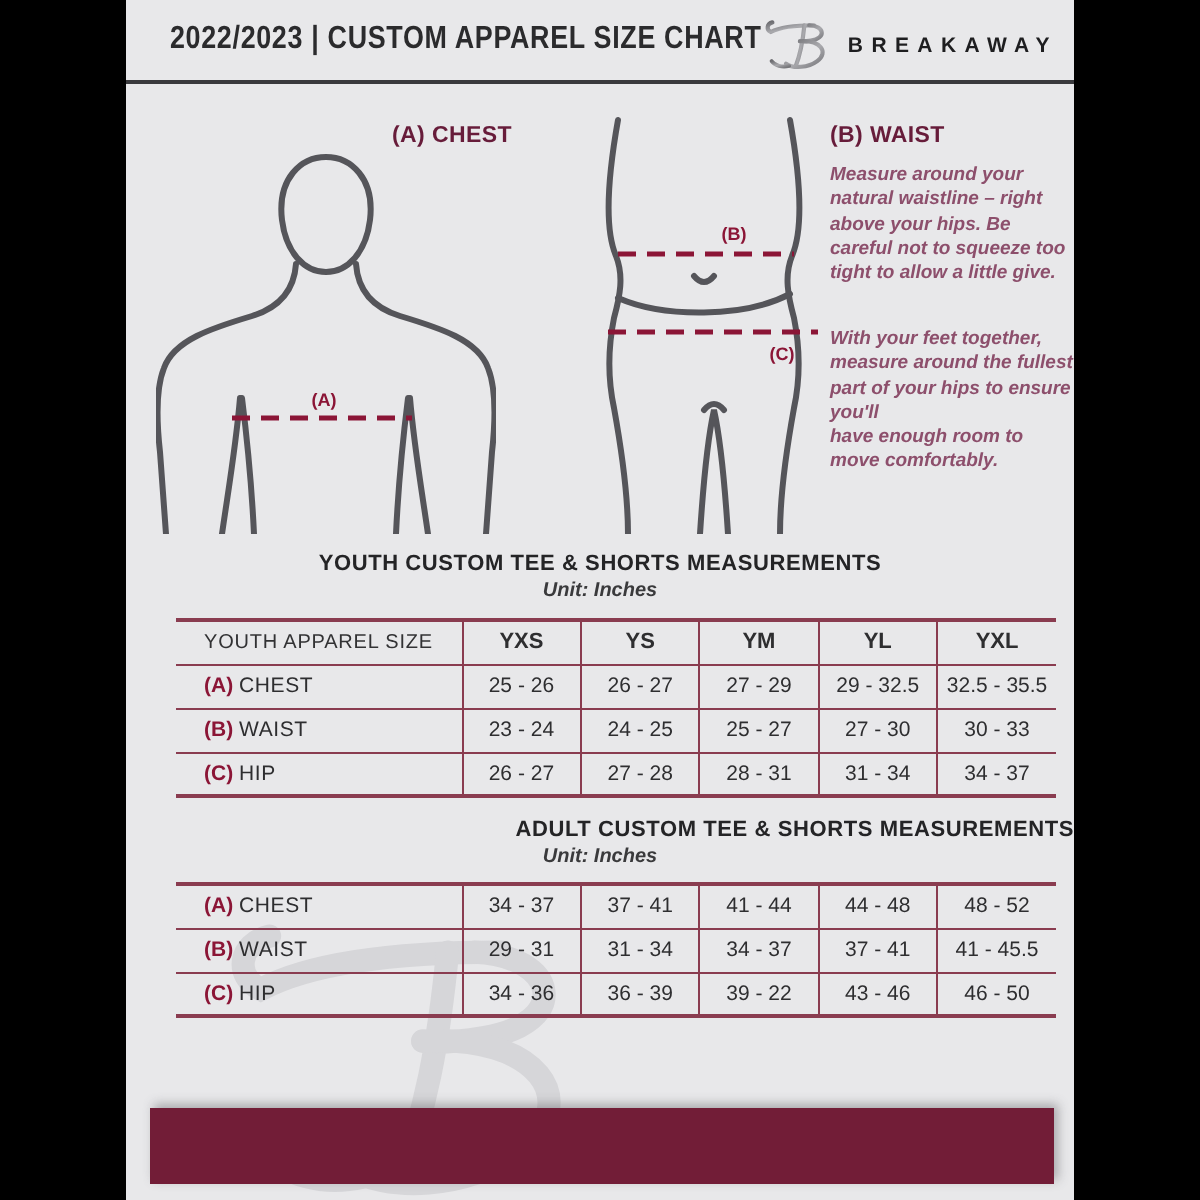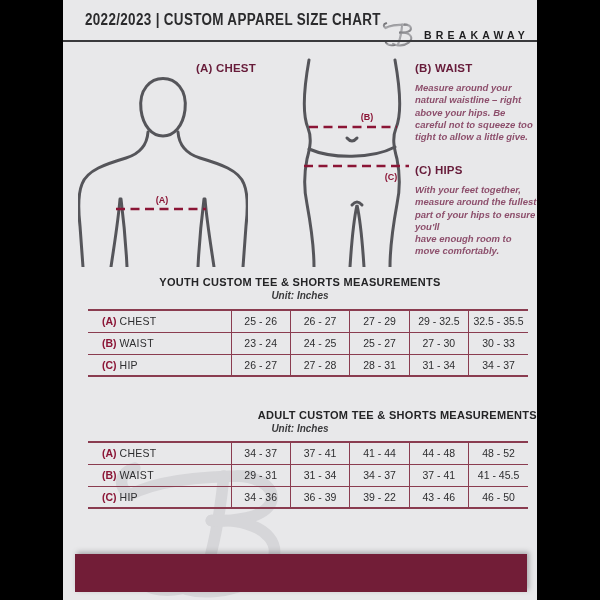--- a/index.html
+++ b/index.html
@@ -4,21 +4,21 @@
 <style>
   * { margin:0; padding:0; box-sizing:border-box; }
   html,body { width:600px; height:600px; background:#000; font-family:"Liberation Sans", sans-serif; }
   .canvas { position:relative; width:600px; height:600px; background:#000; overflow:hidden; }
   .content { position:absolute; left:63px; top:0; width:474px; height:600px; background:#e8e8ea; }
 
   
   .hdr { position:absolute; left:0; top:0; width:474px; height:40px; }
   .hdr-title { position:absolute; left:22px; top:11px; font-size:16px; font-weight:bold;
     color:#2b2b2d; letter-spacing:.4px; transform:scaleX(.84); transform-origin:left center; white-space:nowrap; }
-  .brand { position:absolute; right:8px; top:16px; display:flex; align-items:center; gap:7px; }
+  .brand { position:absolute; right:8px; top:4px; display:flex; align-items:center; gap:7px; }
   .brand-name { font-size:10.5px; font-weight:bold; letter-spacing:4.2px; color:#1e1e20; margin-top:6px; }
   .hdr-rule { position:absolute; left:0; top:40px; width:474px; height:2px; background:#3a3a3d; }
 
   .logo-svg { width:36px; height:32px; }
 
   
   .diagram-svg { position:absolute; }
   .torso { left:15px; top:58px; }
   .lowerbody { left:224px; top:58px; }
   .inst { position:absolute; width:118px; }
@@ -126,29 +126,36 @@
       </svg>
 
       <div class="inst inst-a">
         <h3>(A) CHEST</h3>
       </div>
       <div class="inst inst-b">
         <h3>(B) WAIST</h3>
         <p>Measure around your natural waistline – right above your hips. Be careful not to squeeze too tight to allow a little give.</p>
       </div>
       <div class="inst inst-c">
-        <h3>(C) HIPS</h3>
         <p>With your feet together, measure around the fullest part of your hips to ensure you'll
 have enough room to move comfortably.</p>
       </div>
 
       <div class="sec-title yt-title">YOUTH CUSTOM TEE &amp; SHORTS MEASUREMENTS</div>
       <div class="sec-unit yt-unit">Unit: Inches</div>
       <table class="size yt-table">
         <tbody>
+            <tr>
+          <th class="c0">YOUTH APPAREL SIZE</th>
+          <th>YXS</th>
+          <th>YS</th>
+          <th>YM</th>
+          <th>YL</th>
+          <th>YXL</th>
+        </tr>
         <tr>
           <td class="c0"><span class="pfx">(A)</span> <span class="rowlabel">CHEST</span></td>
           <td>25 - 26</td>
           <td>26 - 27</td>
           <td>27 - 29</td>
           <td>29 - 32.5</td>
           <td>32.5 - 35.5</td>
         </tr>
         <tr>
           <td class="c0"><span class="pfx">(B)</span> <span class="rowlabel">WAIST</span></td>

